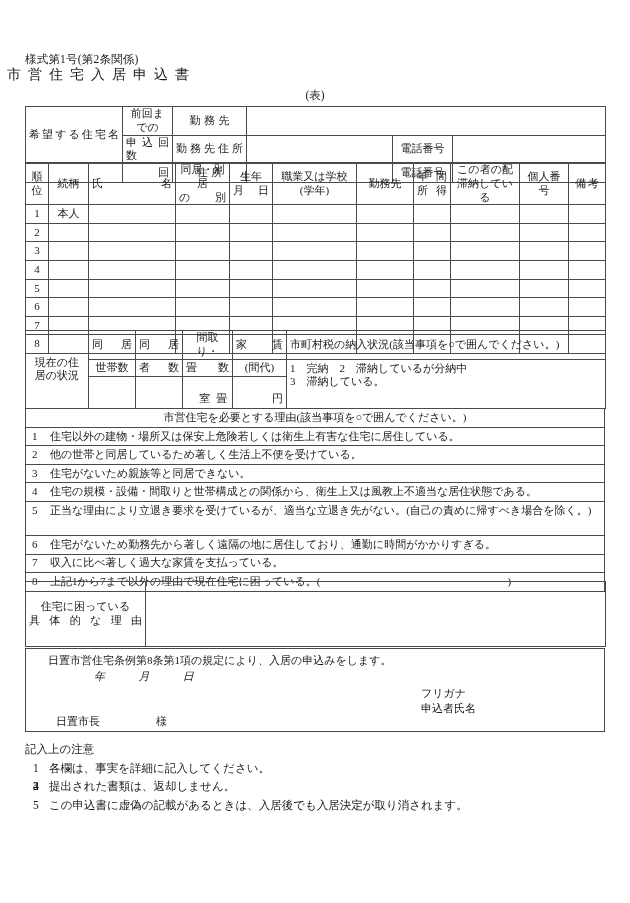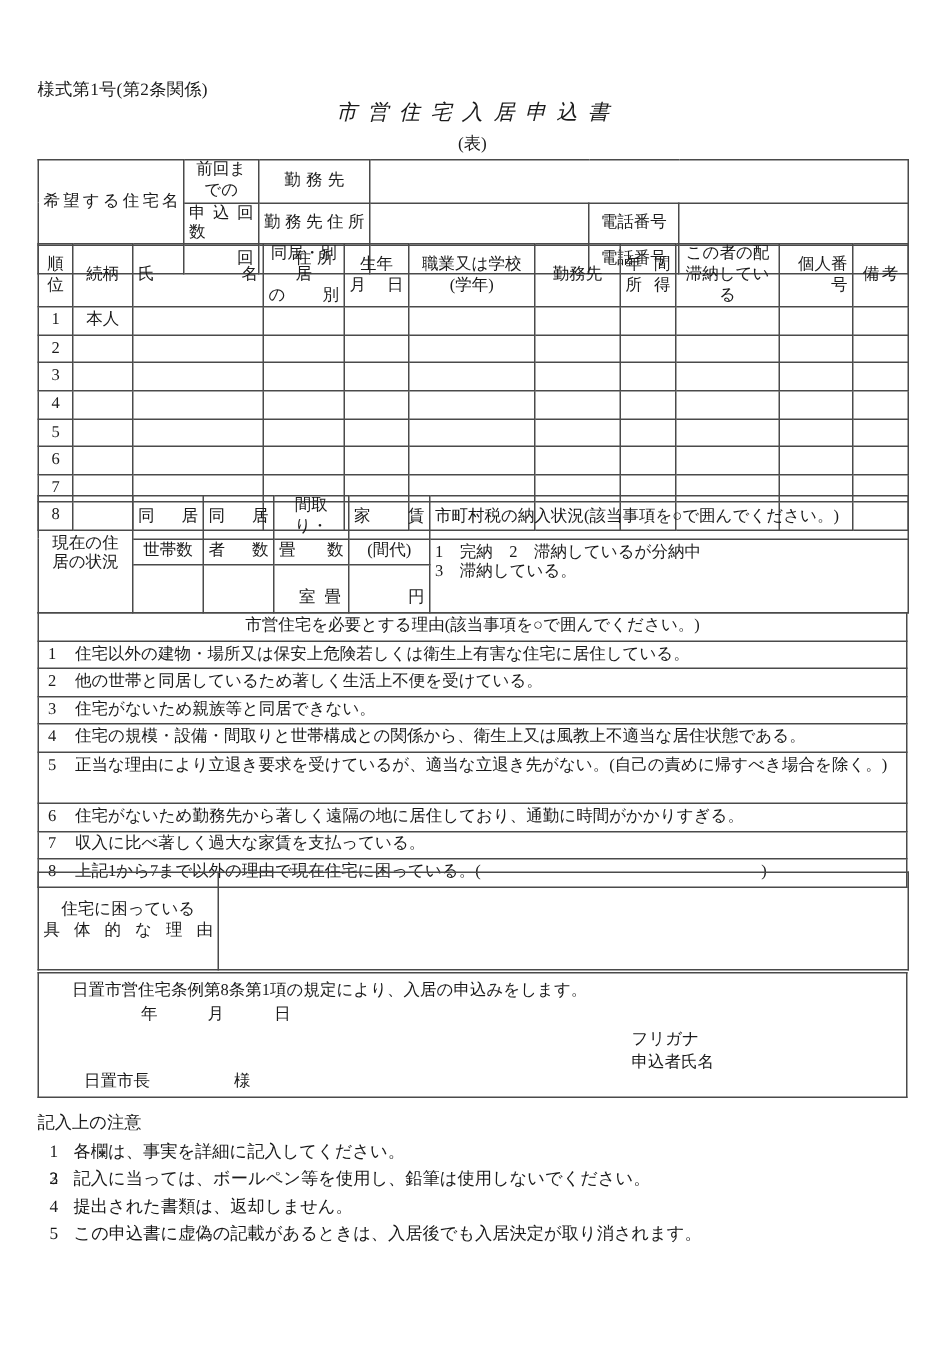--- a/index.html
+++ b/index.html
@@ -3,33 +3,33 @@
 <meta charset="utf-8">
 <style>
   html,body{margin:0;padding:0;}
   body{
     width:630px;height:903px;background:#fff;
     font-family:"Liberation Serif","DejaVu Serif",serif;
     color:#1a1a1a;position:relative;overflow:hidden;
   }
   .page{position:absolute;left:0;top:0;width:630px;height:646px;}
   .form-no{position:absolute;left:25px;top:52px;font-size:11.5px;letter-spacing:.2px;}
-  .title{position:absolute;left:0;top:66px;width:630px;text-align:center;font-size:14px;letter-spacing:7px;text-indent:7px;font-style:italic;}
+  .title{position:absolute;left:0;top:66px;width:630px;font-size:14px;letter-spacing:7px;text-indent:7px;}
   .subtitle{position:absolute;left:0;top:88px;width:630px;text-align:center;font-size:11.5px;}
 
   table{border-collapse:collapse;table-layout:fixed;}
   .tbl{position:absolute;left:25px;width:580px;}
   .tbl td{border:1px solid #4a4a4a;font-size:11px;padding:0 3px;vertical-align:middle;line-height:1.25;}
   .c{text-align:center;}
   .r{text-align:right;}
   .l{text-align:left;}
   .sp2{letter-spacing:.32em;text-indent:.32em;}
   .sp1{letter-spacing:.15em;text-indent:.15em;}
   .just{text-align:justify;text-align-last:justify;}
-  .tiny{font-size:9.5px;text-align:right;}
+  .tiny{font-size:9.5px;}
 
   
   #tblA{top:106px;}
   #tblA td{height:18px;}
   
   #tblB{top:162px;}
   #tblB td.hd{height:34px;}
   #tblB td.rw{height:17.6px;}
   
   #tblC{top:330px;}
@@ -37,21 +37,21 @@
   #tblD{top:408px;}
   #tblD td{height:17.6px;}
   #tblD td.two{height:32px;}
   
   #tblE{top:581px;}
   
   #tblF{top:648px;text-align:center;}
 
   .decl{position:relative;height:82px;font-size:11px;}
   .decl .ln1{position:absolute;left:22px;top:5px;}
-  .decl .ln2{position:absolute;left:68px;top:21px;letter-spacing:.1px;}
+  .decl .ln2{position:absolute;left:68px;top:21px;letter-spacing:.1px;font-style:italic;}
   .decl .furi{position:absolute;left:395px;top:38px;}
   .decl .name{position:absolute;left:395px;top:53px;}
   .decl .mayor{position:absolute;left:30px;top:66px;}
   .decl .sama{position:absolute;left:130px;top:66px;}
 
   .notes{position:absolute;left:25px;top:744px;width:580px;font-size:11.5px;line-height:1.0;}
   .notes .nt-title{margin-bottom:7px;}
   .notes .nt{margin:0 0 7px 0;padding-left:24px;position:relative;}
   .notes .nt .num{position:absolute;left:8px;top:0;}
 
@@ -393,18 +393,18 @@
         </div>
       </td>
     </tr>
   </tbody>
     </table>
 
   <div class="notes">
     <div class="nt-title">記入上の注意</div>
     <div class="nt"><span class="num">1</span><span>各欄は、事実を詳細に記入してください。</span></div>
     <div class="nt"><span class="num">2</span></div>
-    <div class="nt"><span class="num">3</span><span>記入に当っては、ボールペン等を使用し、鉛筆は使用しないでください。</span></div>
+    <div class="nt"><span class="num">3</span></div>
     <div class="nt"><span class="num">4</span><span>提出された書類は、返却しません。</span></div>
     <div class="nt"><span class="num">5</span><span>この申込書に虚偽の記載があるときは、入居後でも入居決定が取り消されます。</span></div>
   </div>
 
 </div>
 
 </body></html>

